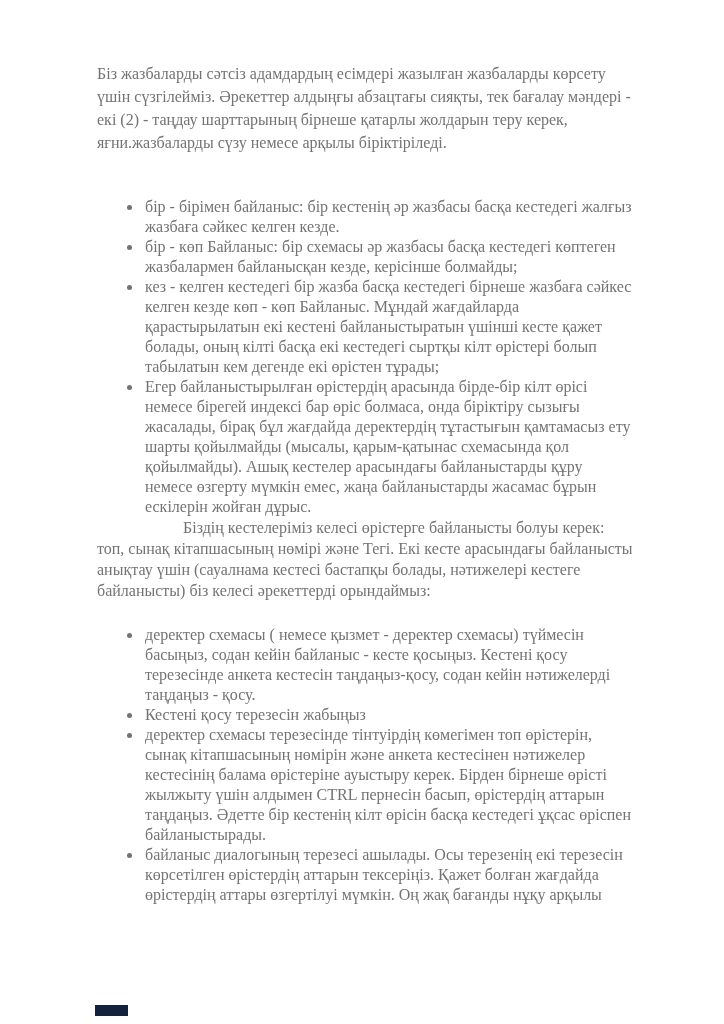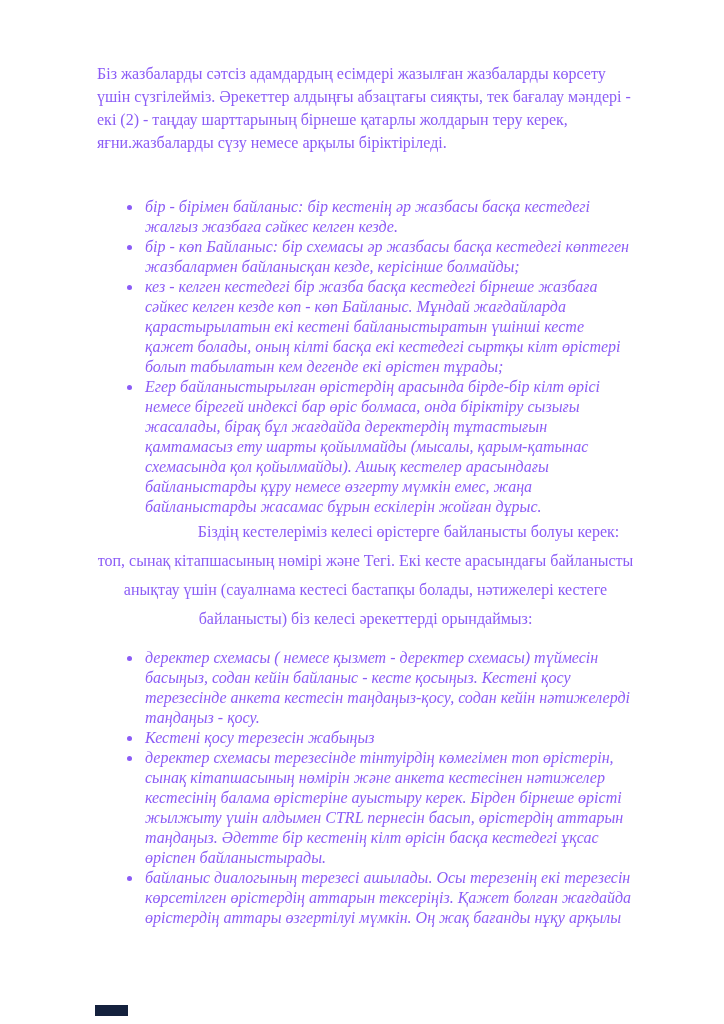--- a/index.html
+++ b/index.html
@@ -7,21 +7,21 @@
     padding: 0;
     background: #ffffff;
   }
   .page {
     position: relative;
     width: 632px;
     height: 1024px;
     background: #ffffff;
     overflow: hidden;
     font-family: "Liberation Serif", "DejaVu Serif", serif;
-    color: #8b5cf6;
+    color: #737373;
     padding-left: 12px;
   }
   .content {
     position: absolute;
     left: 97px;
     top: 62px;
     width: 537px;
     font-size: 16px;
     text-align: left;
   }
@@ -36,28 +36,26 @@
   }
   .para-section b { font-weight: bold; }
   ul.doc-list {
     margin: 0;
     padding: 0 0 0 46px;
     list-style: disc outside;
   }
   ul.doc-list li {
     line-height: 20px;
     padding-left: 2px;
-    font-style: italic;
   }
   .list-relations { margin-bottom: 17px; }
   .para-fields {
-    line-height: 29px;
+    line-height: 21px;
     text-indent: 86px;
-    margin-bottom: 15px;
-    text-align: center;
+    margin-bottom: 24px;
   }
   .corner-mark {
     position: absolute;
     left: 95px;
     top: 1005px;
     width: 33px;
     height: 11px;
     background: #14213d;
   }
 </style>

